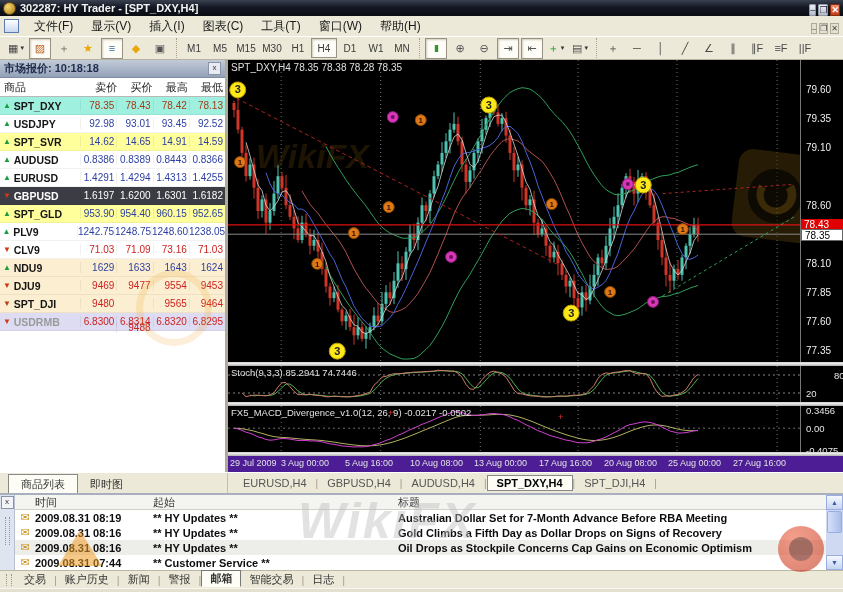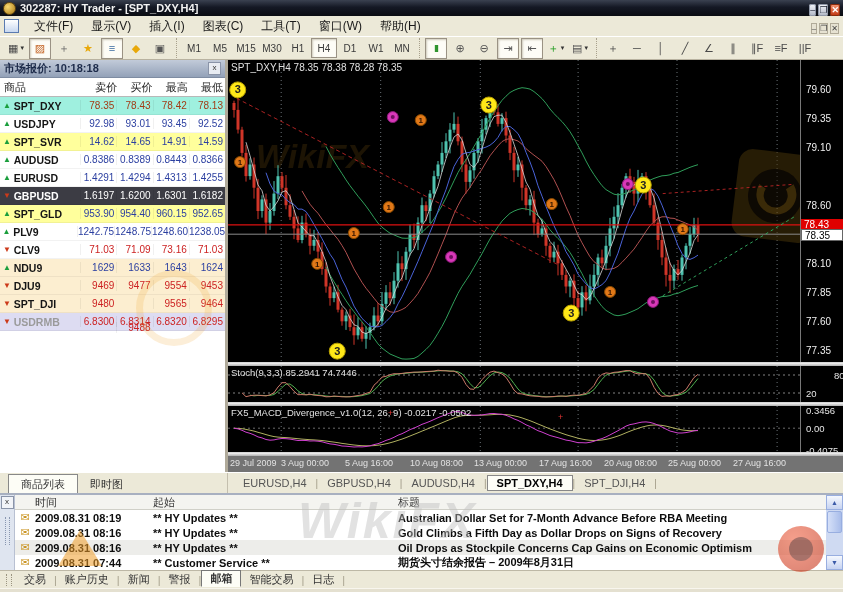--- a/index.html
+++ b/index.html
@@ -45,21 +45,21 @@
   #plot{position:absolute;left:0;top:0;width:572px;height:302px;}
   #raxis{position:absolute;left:572px;top:0;width:43px;height:392px;background:#000;border-left:1px solid #787878;}
   .ptick{position:absolute;left:5px;font-size:10px;color:#efefef;}
   .axis-sub{position:absolute;left:5px;font-size:9.5px;color:#e6e6e6;}
   .tag{position:absolute;left:0;width:42px;height:12px;font-size:10px;line-height:12px;padding-left:3px;box-sizing:border-box;}
   .tag.ask{background:#e00000;color:#fff;}
   .tag.bid{background:#ffffff;color:#000;border:1px solid #666;}
   .divider{position:absolute;left:0;width:615px;height:4px;background:linear-gradient(#f4f4f4,#b0b0b0);border-top:1px solid #d8d8d8;box-sizing:border-box;}
   #stoch-svg{position:absolute;left:0;top:306px;width:572px;height:36px;}
   #macd-svg{position:absolute;left:0;top:346px;width:572px;height:46px;}
-  #taxis{position:absolute;left:0;top:396px;width:615px;height:16px;background:#737373;}
+  #taxis{position:absolute;left:0;top:396px;width:615px;height:16px;background:#4c1d95;}
   #taxis span{position:absolute;top:2px;font-size:9px;color:#e2e2e2;white-space:nowrap;}
   .pane-label{position:absolute;font-size:9.5px;color:#e0e0e0;z-index:3;white-space:nowrap;}
   
   .tabsrow{height:20px;display:flex;background:#ece9d8;border-top:1px solid #fff;}
   .mwtabs{width:228px;display:flex;align-items:flex-end;padding-left:8px;box-sizing:border-box;border-right:1px solid #c4bfae;}
   .ltab{font-size:11px;color:#333;padding:2px 12px 1px;height:15px;}
   .ltab.active{background:#fdfdf6;border:1px solid #888;border-bottom:none;}
   .ctabs{flex:1;display:flex;align-items:center;padding-left:6px;}
   .ctab{font-size:11px;color:#555;padding:1px 9px;}
   .ctab.active{background:#fdfdf6;border:1px solid #888;color:#000;font-weight:bold;}
@@ -742,21 +742,20 @@
           <div class="news-row alt">
             <span class="nr-icon">✉</span>
             <span class="nr-time">2009.08.31 08:16</span>
             <span class="nr-from">** HY Updates **</span>
             <span class="nr-subj">Oil Drops as Stockpile Concerns Cap Gains on Economic Optimism</span>
           </div>
           <div class="news-row">
             <span class="nr-icon">✉</span>
             <span class="nr-time">2009.08.31 07:44</span>
             <span class="nr-from">** Customer Service **</span>
-            <span class="nr-subj">期货头寸结余报告 – 2009年8月31日</span>
           </div>
         </div>
     </div>
     <div class="sb">
       <div class="sb-btn">▲</div>
       <div class="sb-thumb"></div>
       <div class="sb-btn down">▼</div>
     </div>
   </div>
 

